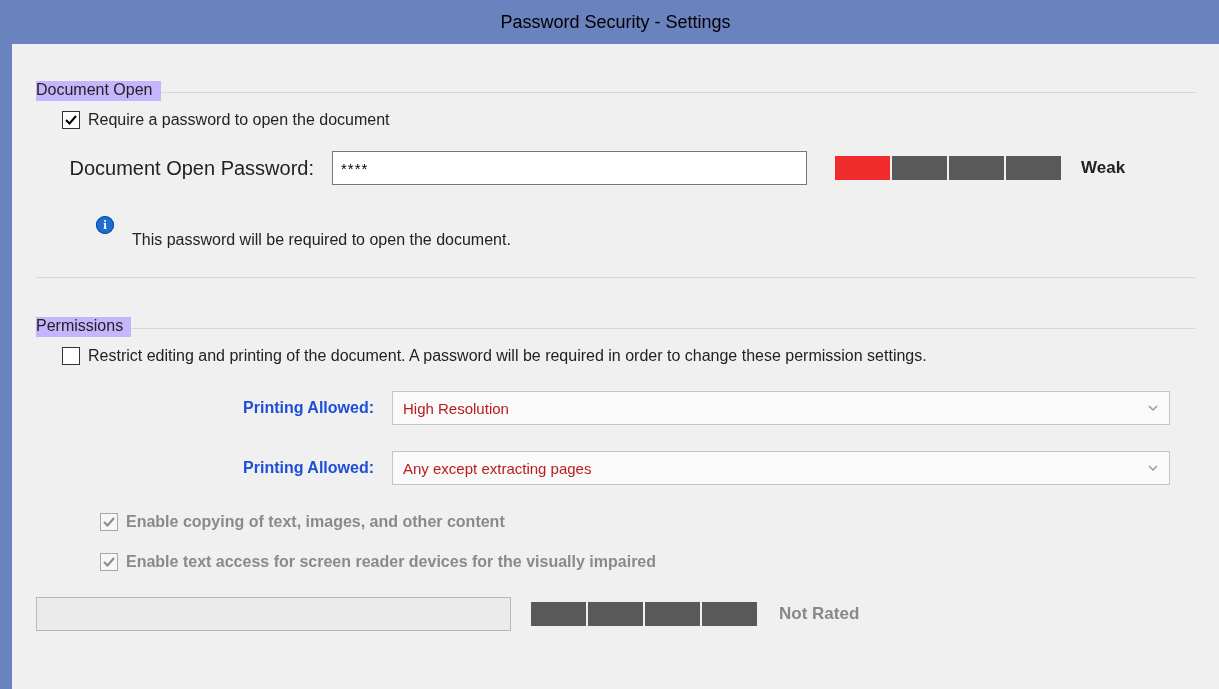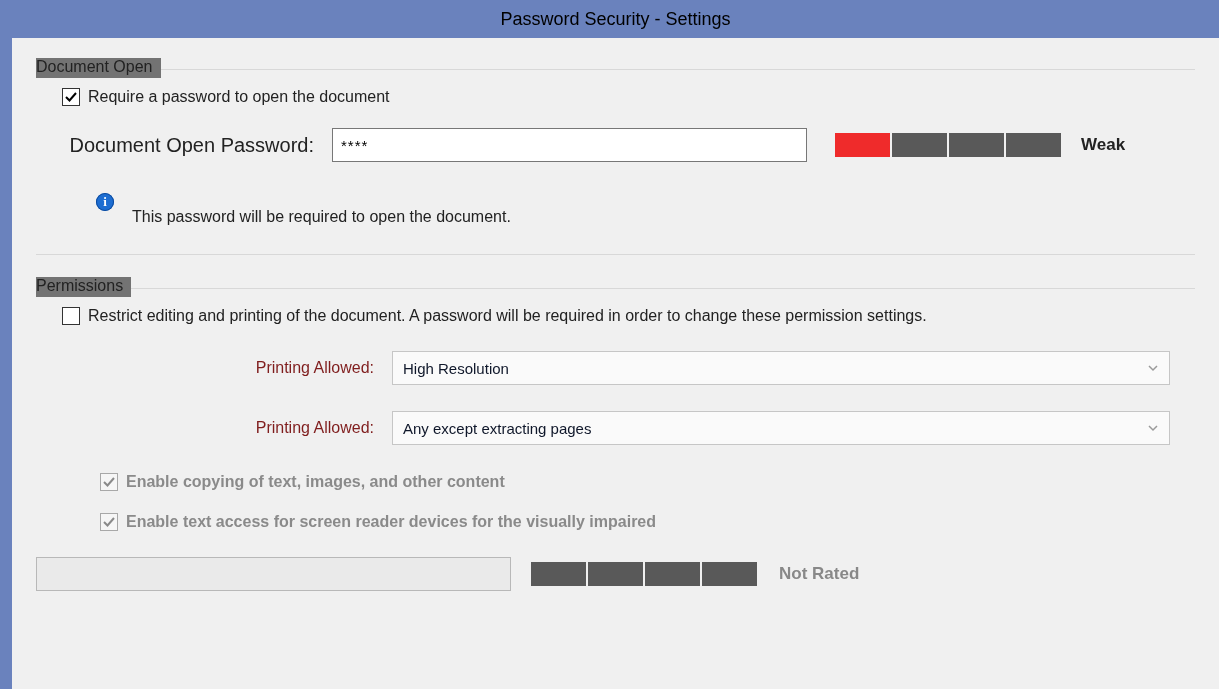--- a/index.html
+++ b/index.html
@@ -11,43 +11,44 @@
     color: #222;
   }
   .window {
     width: 1219px;
     height: 689px;
     background: #f0f0f0;
     border-left: 12px solid #6a82bd;
     position: relative;
   }
   .titlebar {
-    height: 38px;
+    height: 44px;
     background: #6a82bd;
     color: #000;
     display: flex;
     align-items: center;
     justify-content: center;
     font-size: 18px;
   }
   .content {
     padding: 20px 24px 0 24px;
   }
   .section {
     margin-bottom: 20px;
   }
   .section-title {
     font-size: 16px;
     color: #222;
     padding-bottom: 2px;
     display: inline-block;
-    background: #737373;
+    background: #c4b5fd;
     position: relative;
     z-index: 2;
     padding-right: 8px;
+    margin-top: 17px;
   }
   .section-rule {
     height: 1px;
     background: #d8d8d8;
     margin-top: -9px;
     margin-bottom: 18px;
   }
   .row {
     display: flex;
     align-items: flex-end;
@@ -150,28 +151,29 @@
     display: flex;
     align-items: center;
     margin-left: 26px;
     margin-top: 14px;
   }
   .select-label {
     width: 330px;
     text-align: right;
     padding-right: 18px;
     font-size: 16px;
-    color: #7f1d1d;
+    color: #1d4ed8;
+    font-weight: bold;
   }
   .fake-select {
     flex: 0 0 778px;
     height: 34px;
     border: 1px solid #c6c6c6;
     background: #fafafa;
-    color: #0f172a;
+    color: #b91c1c;
     display: flex;
     align-items: center;
     justify-content: space-between;
     padding: 0 10px;
     font-size: 15px;
   }
   .chev {
     width: 12px; height: 12px;
   }
   .perm-chk-row {

